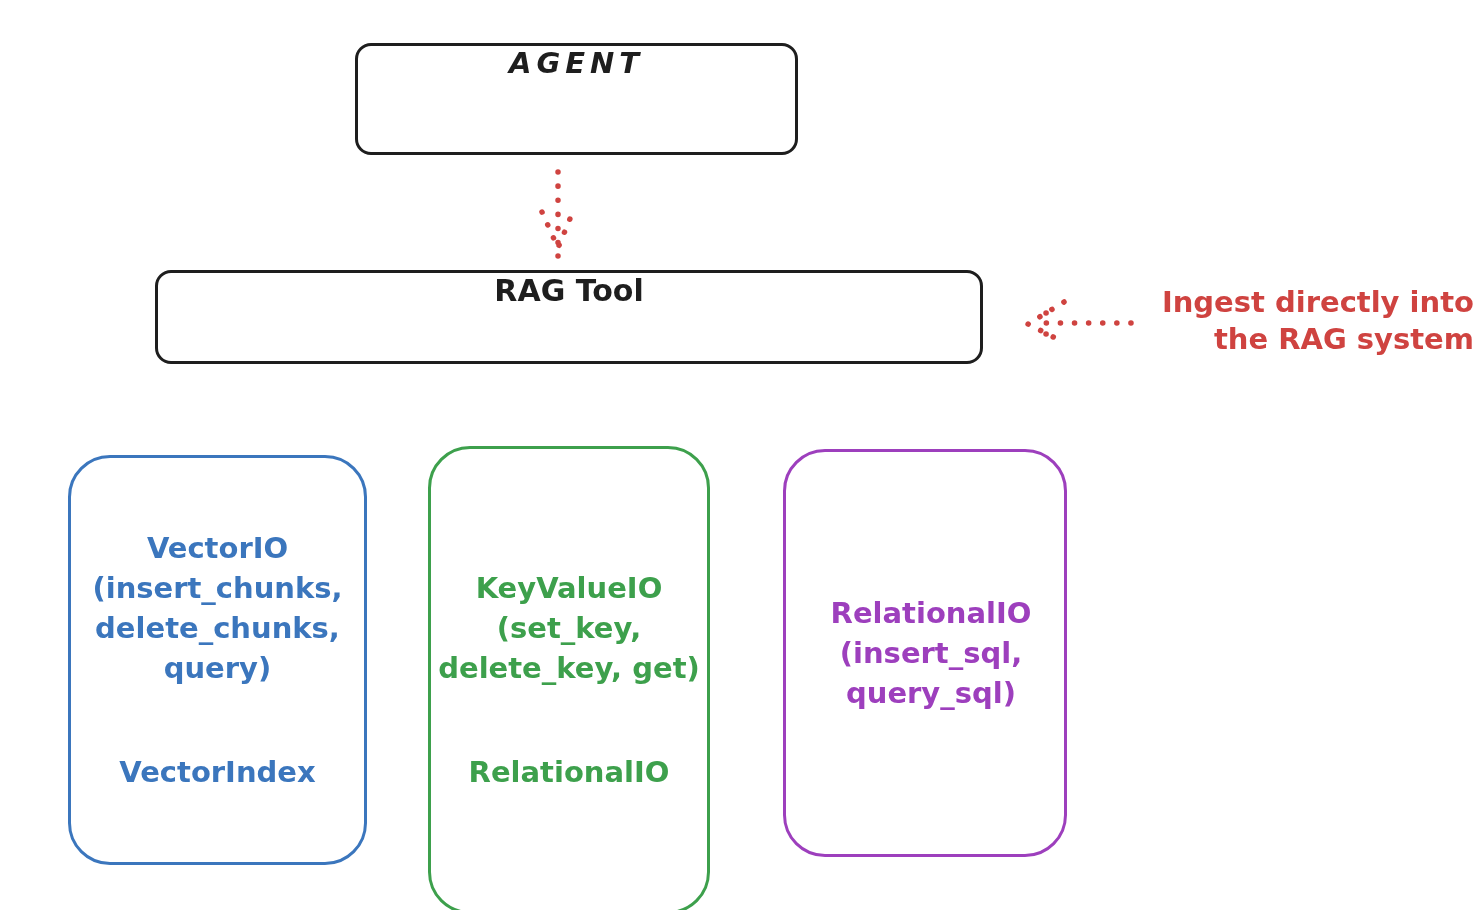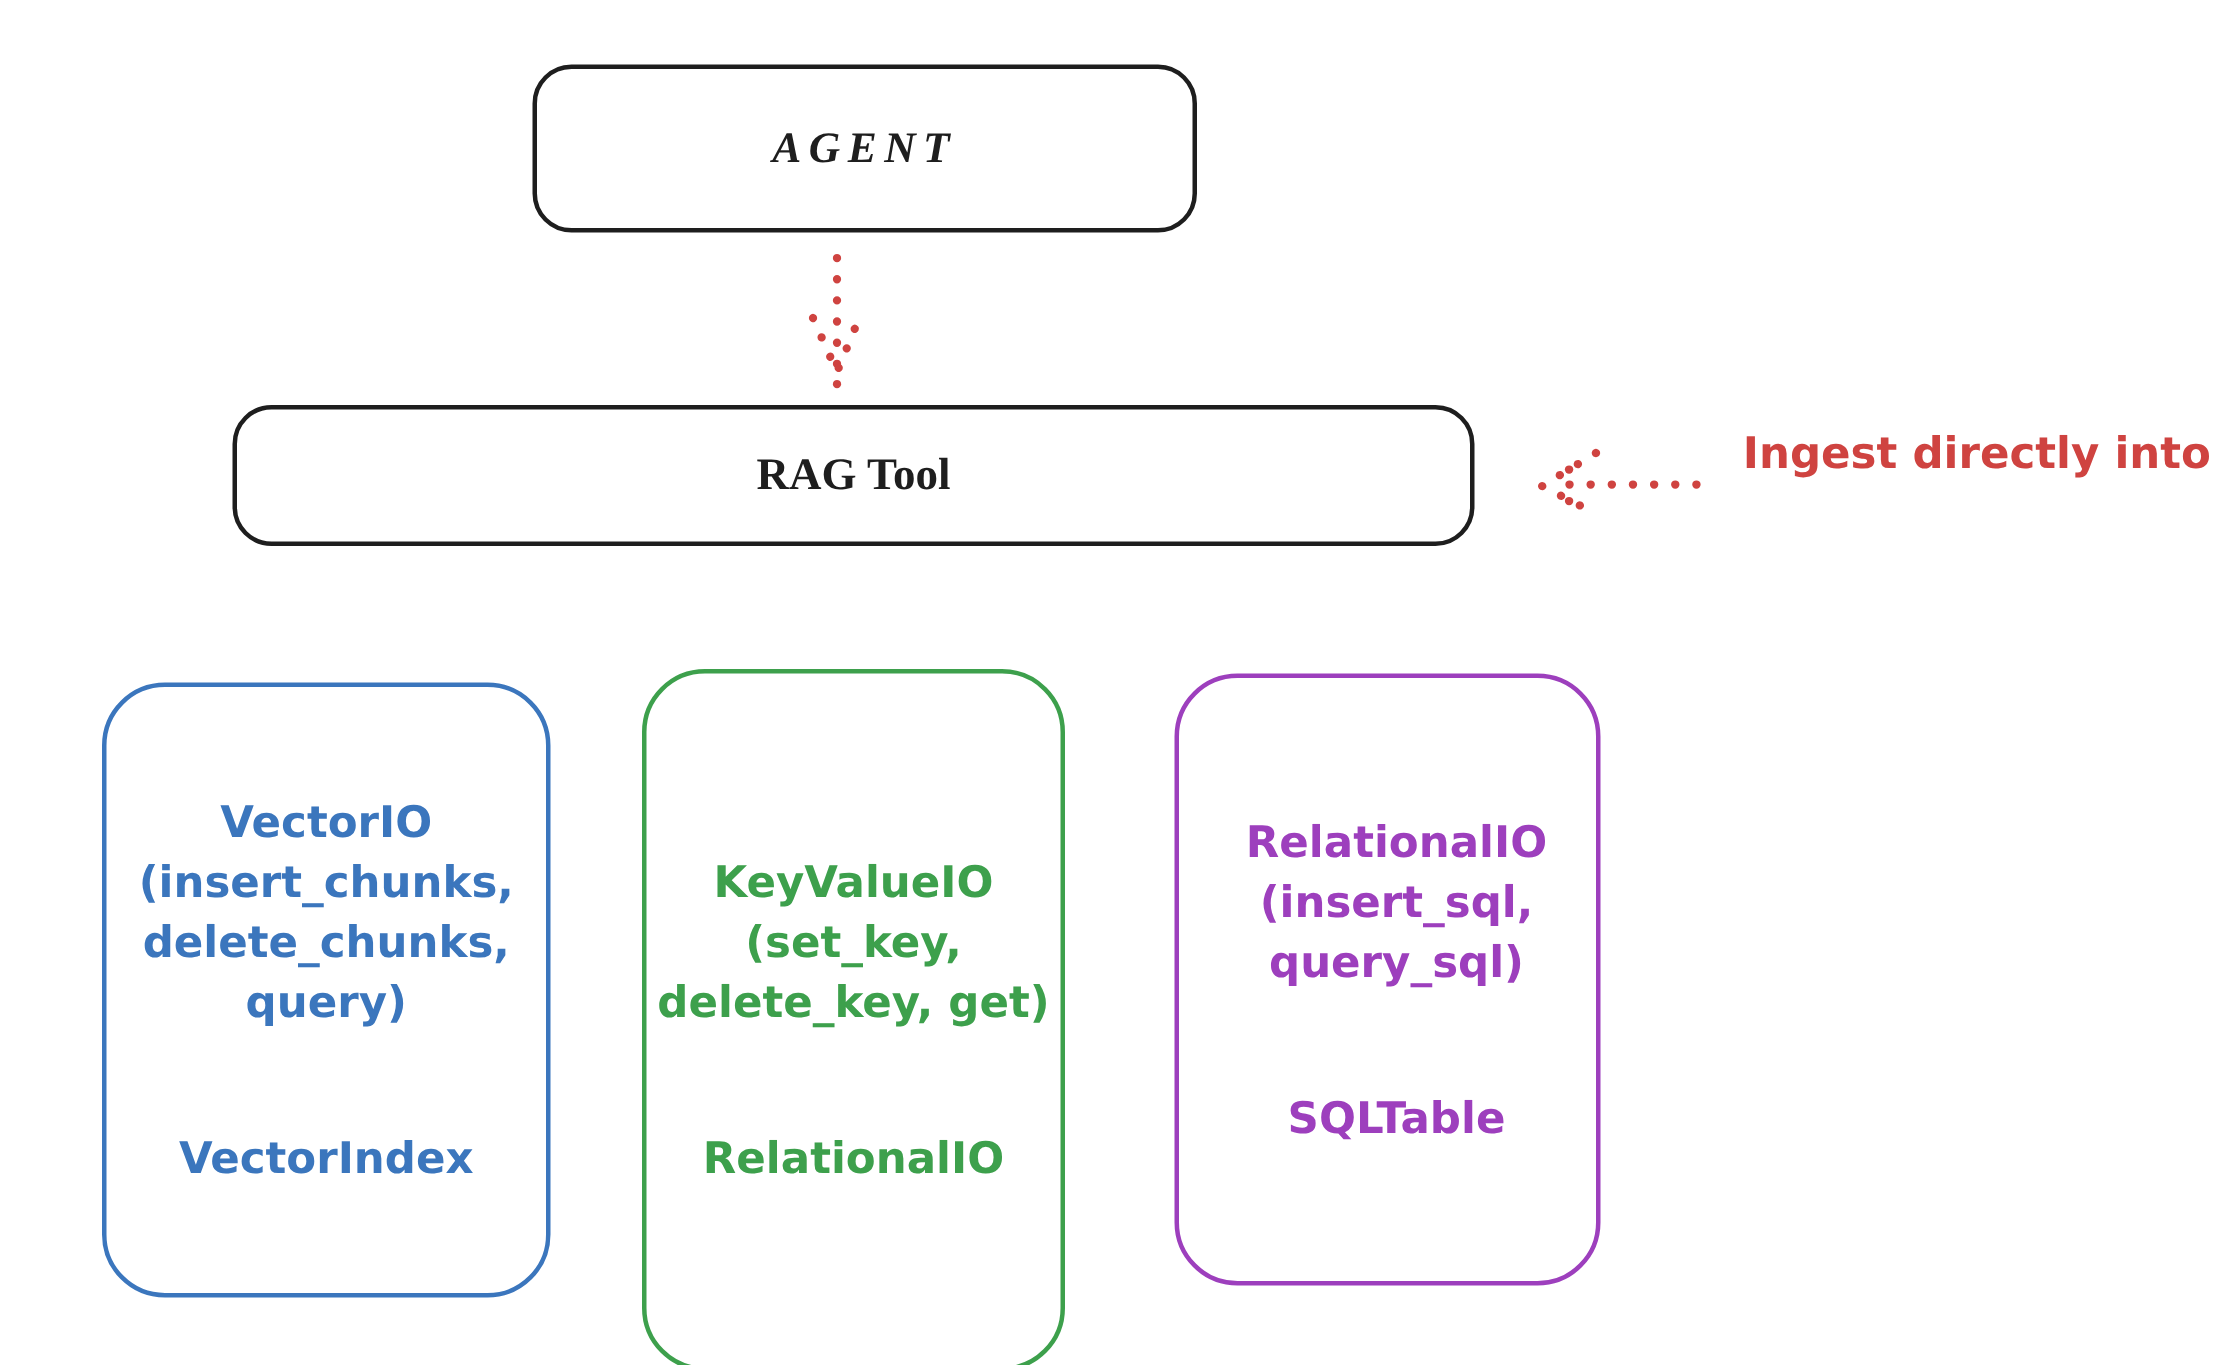--- a/index.html
+++ b/index.html
@@ -13,27 +13,26 @@
     height: 910px;
     background: var(--background, #ffffff);
     font-family: "DejaVu Sans", sans-serif;
     overflow: hidden;
   }
 
   
   .node {
     position: absolute;
     border: 3.5px solid var(--ink, #1e1e1e);
-    border-radius: 26px;
+    border-radius: 16px;
     background: transparent;
     display: flex;
-    align-items: center;
+    align-items: flex-start;
     justify-content: center;
     box-sizing: border-box;
-    font-family: Liberation Serif, serif;
   }
   .node .node-label {
     color: var(--ink, #1e1e1e);
     font-size: 30px;
     font-weight: 600;
   }
   .node.agent {
     left: 355px; top: 43px;
     width: 443px; height: 112px;
   }
@@ -137,20 +136,21 @@
     <g>
       <line class="dotted" x1="1131" y1="323" x2="1040" y2="323"></line>
       <polyline class="dotted" points="1064,302 1028,324 1065,343"></polyline>
       <line class="dotted" x1="1046" y1="313" x2="1046.2" y2="313"></line>
       <line class="dotted" x1="1046" y1="334" x2="1046.2" y2="334"></line>
     </g>
   </svg>
 
   <div class="annotation">
       <div class="line">Ingest directly into</div>
+      <div class="line">the RAG system</div>
     </div>
 
   <div class="card vector">
     <div class="card-lines">
         <div class="line">VectorIO</div>
         <div class="line">(insert_chunks,</div>
         <div class="line">delete_chunks,</div>
         <div class="line">query)</div>
       </div>
     <div class="card-index">VectorIndex</div>
@@ -164,16 +164,15 @@
       </div>
     <div class="card-index">RelationalIO</div>
   </div>
 
   <div class="card relational">
     <div class="card-lines">
         <div class="line">RelationalIO</div>
         <div class="line">(insert_sql,</div>
         <div class="line">query_sql)</div>
       </div>
-    <div class="card-index">SQLTable</div>
   </div>
 
 </div>
 
 </body></html>

